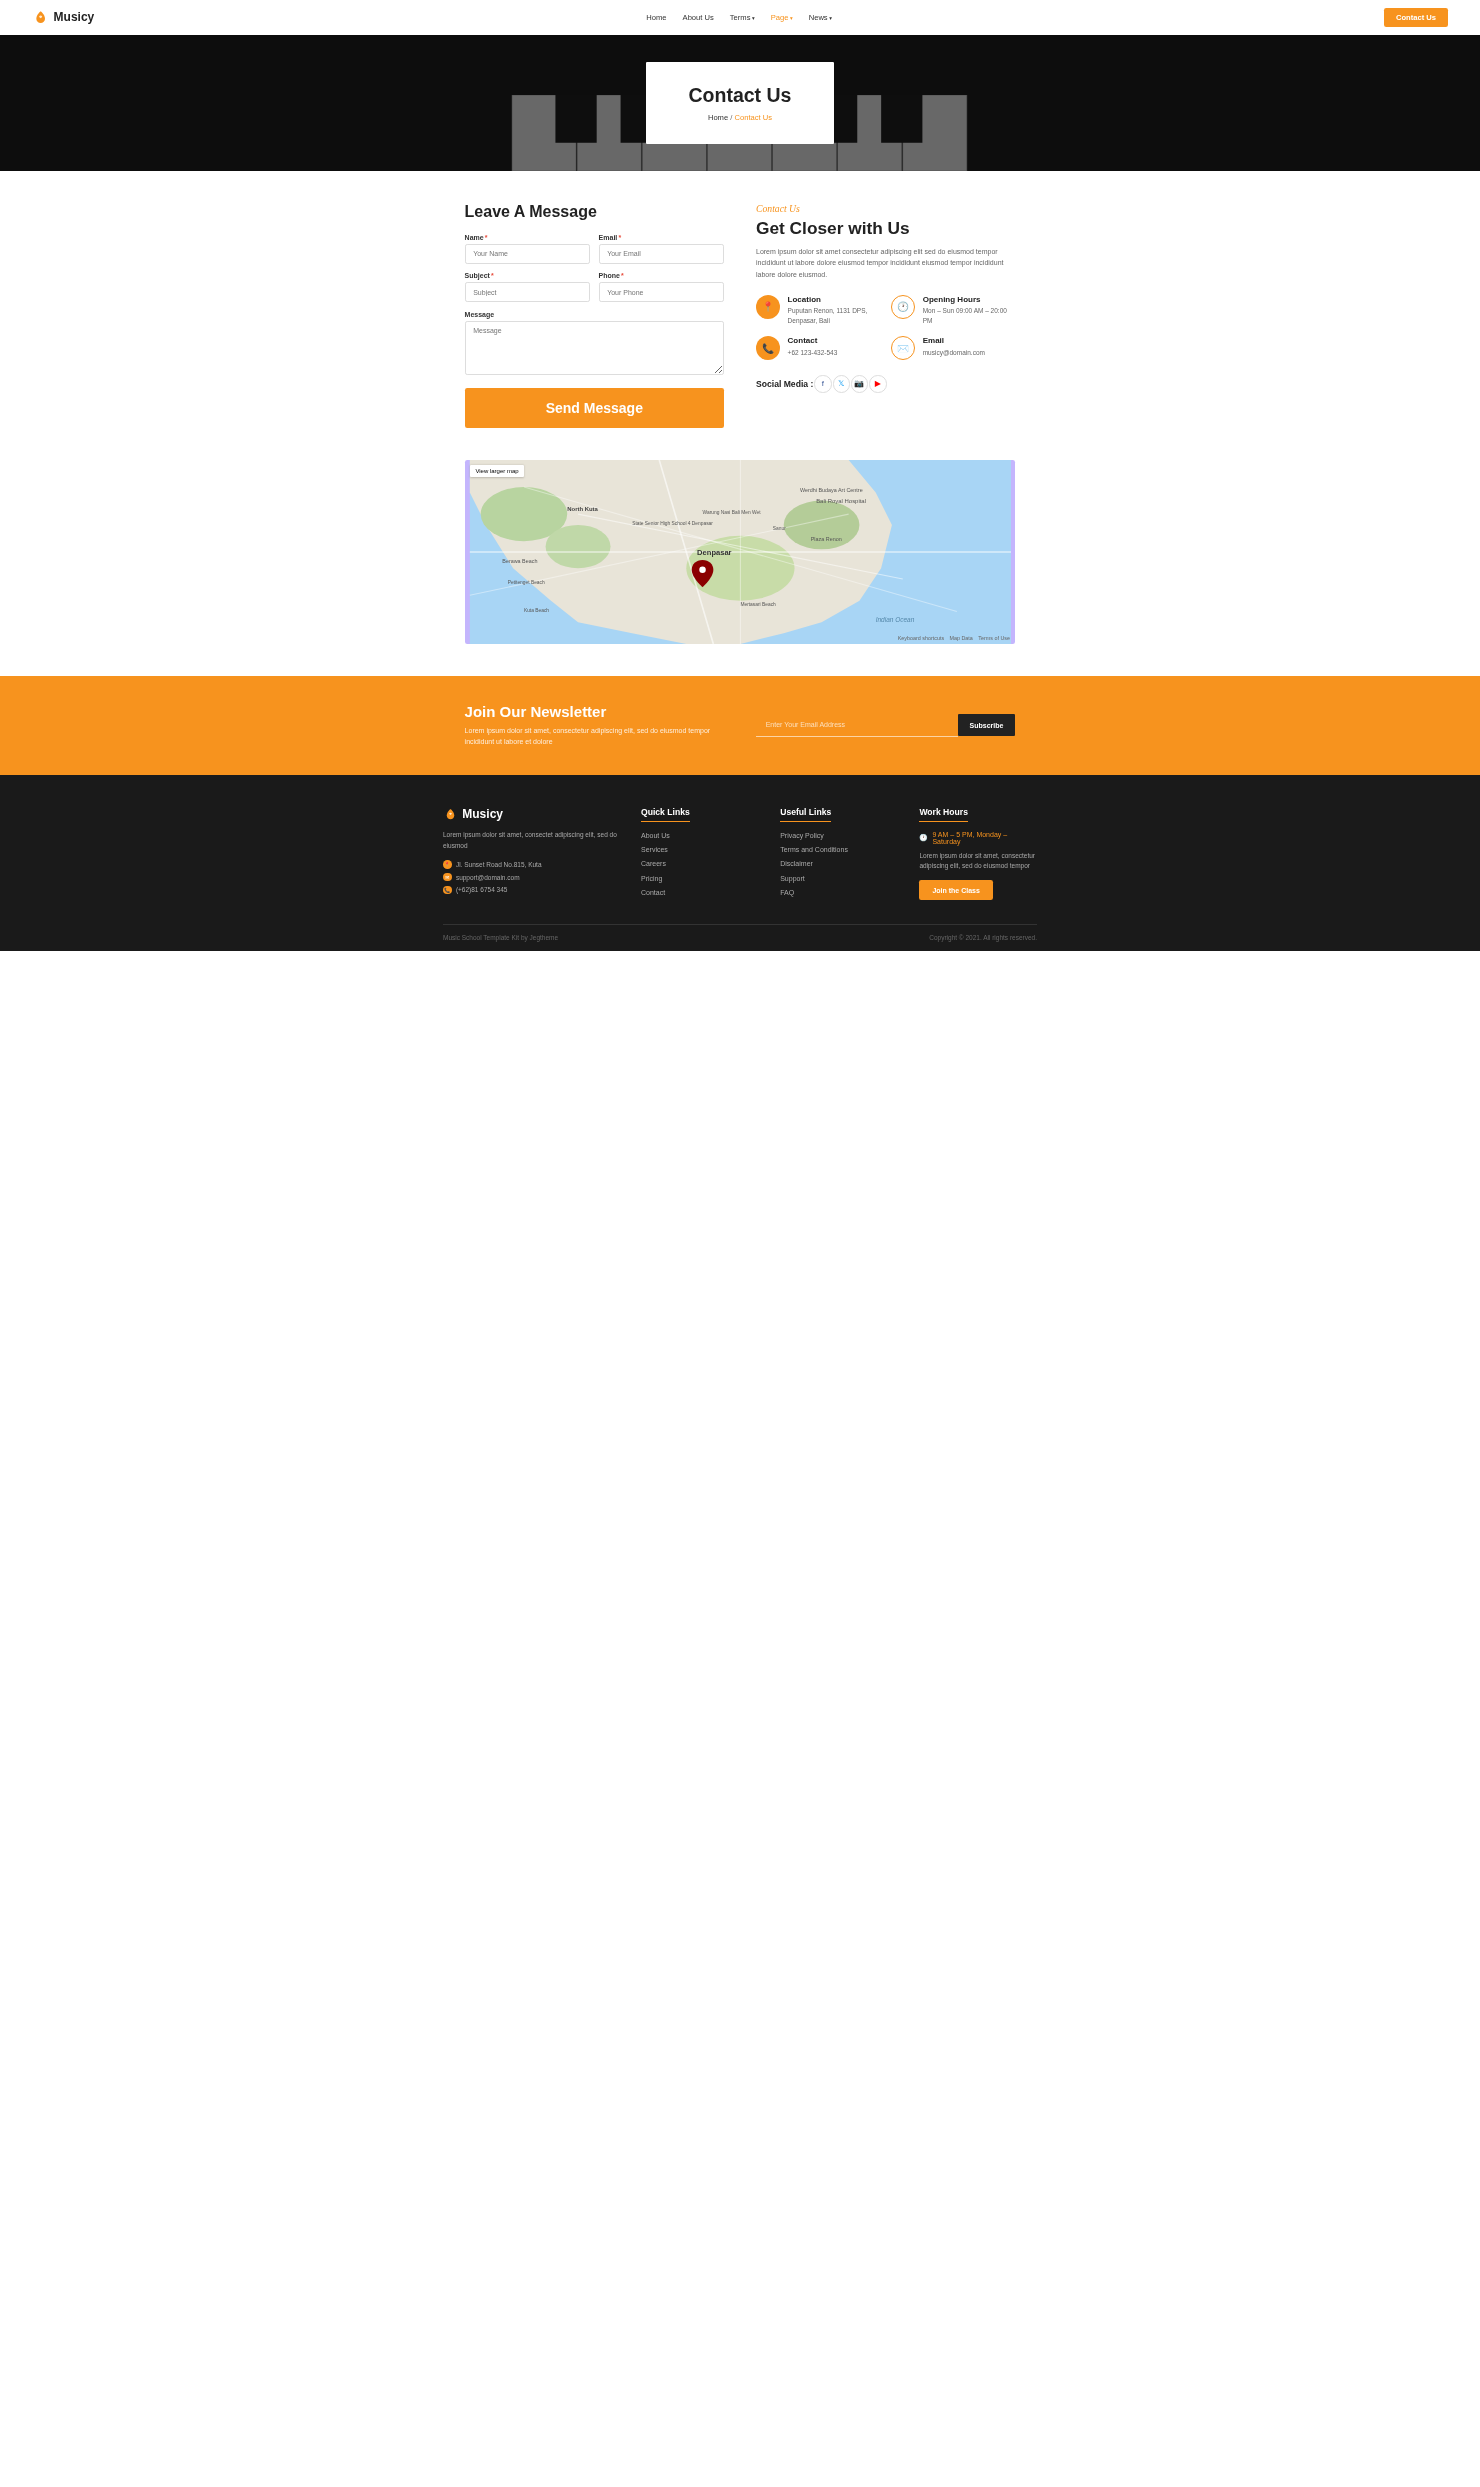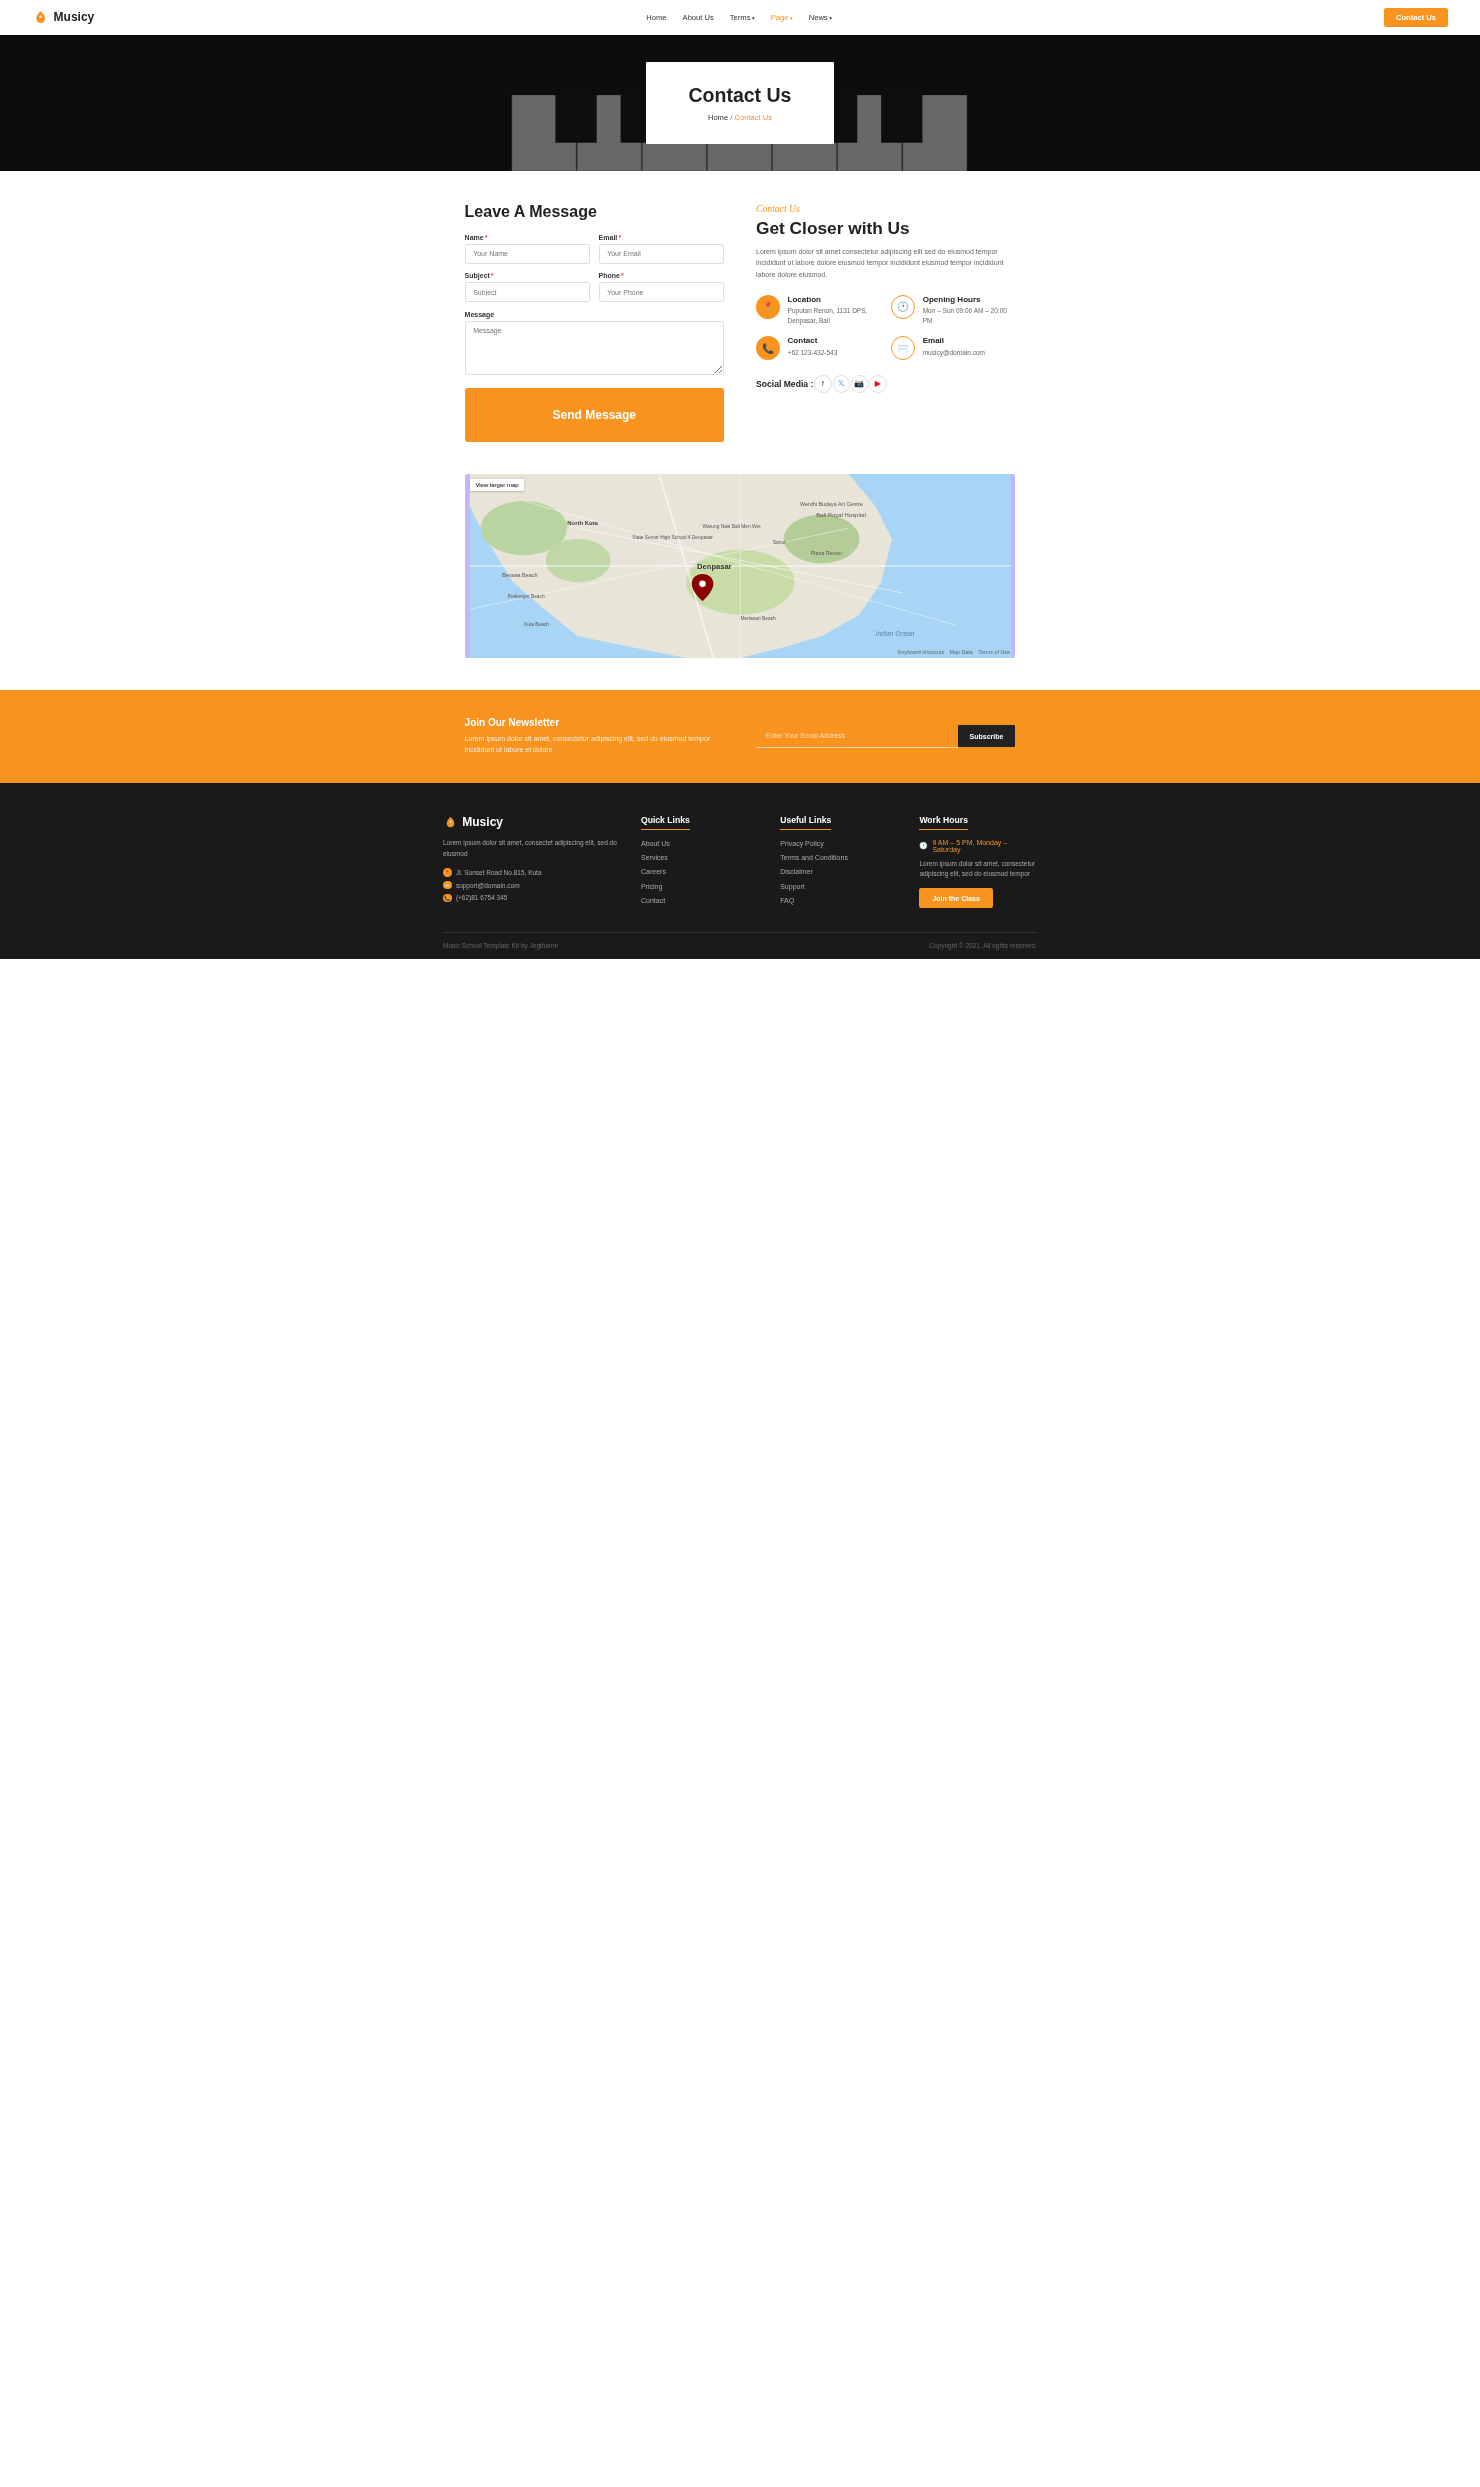--- a/index.html
+++ b/index.html
@@ -49,21 +49,21 @@
     .form-group label { font-size: 7px; font-weight: 600; color: #333; }
     .form-group label .req { color: #e74c3c; margin-left: 1.1px; }
     .form-group input, .form-group textarea {
       border: 0.5px solid #ddd; border-radius: 2.2px; padding: 5.4px 7.6px;
       font-size: 7px; color: #999; outline: none;
       font-family: inherit;
     }
     .form-group textarea { resize: vertical; min-height: 54px; }
     .send-btn {
       background: #f7931e; color: #fff; border: none; width: 100%;
-      padding: 20px; font-size: 12px; font-weight: 600; border-radius: 2.2px; cursor: pointer;
+      padding: 12px; font-size: 14px; font-weight: 600; border-radius: 2.2px; cursor: pointer;
       margin-top: 4.3px;
     }
 
     
     .info-side { flex: 1; }
     .contact-us-tag { font-family: 'Georgia', cursive; font-style: italic; color: #f7931e; font-size: 9.7px; margin-bottom: 4.3px; }
     .info-side h2 { font-size: 17.3px; font-weight: 800; color: #222; margin-bottom: 7.6px; line-height: 1.2; }
     .info-desc { font-size: 7px; color: #666; line-height: 1.6; margin-bottom: 15px; }
     .info-grid { display: grid; grid-template-columns: 1fr 1fr; gap: 10.8px; margin-bottom: 15px; }
     .info-card { display: flex; align-items: flex-start; gap: 7.6px; }
@@ -95,21 +95,21 @@
       position: absolute; top: 5.4px; left: 5.4px; background: #fff; border: none;
       padding: 2.7px 5.4px; font-size: 6px; cursor: pointer; border-radius: 1.1px;
       box-shadow: 0 0.5px 2.2px rgba(0,0,0,0.2);
     }
     .newsletter-outer { background: #f7931e; padding: 27px 0; }
     .newsletter-inner {
       max-width: 594px; margin: 0 auto; padding: 0 21.6px;
       display: flex; align-items: center; gap: 32px;
     }
     .newsletter-text { flex: 1; }
-    .newsletter-text h3 { font-size: 10px; font-weight: 800; color: #fff; margin-bottom: 5.4px; }
+    .newsletter-text h3 { font-size: 15px; font-weight: 800; color: #fff; margin-bottom: 5.4px; }
     .newsletter-text p { font-size: 7px; color: rgba(255,255,255,0.85); line-height: 1.6; }
     .newsletter-form { flex: 1; display: flex; gap: 0; align-items: center; }
     .newsletter-input {
       flex: 1; padding: 7.6px 9.7px; border: none; border-bottom: 1.1px solid rgba(255,255,255,0.6);
       background: transparent; color: #fff; font-size: 7px; outline: none;
     }
     .newsletter-input::placeholder { color: rgba(255,255,255,0.7); }
     .subscribe-btn {
       background: #222; color: #fff; border: none; padding: 7.6px 12px;
       font-size: 7px; font-weight: 600; cursor: pointer; border-radius: 1.1px;

